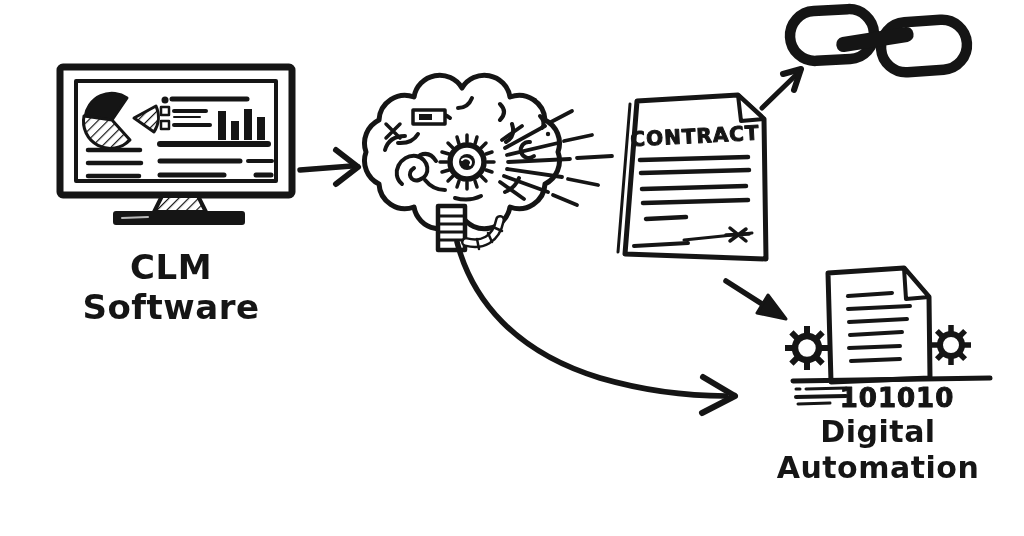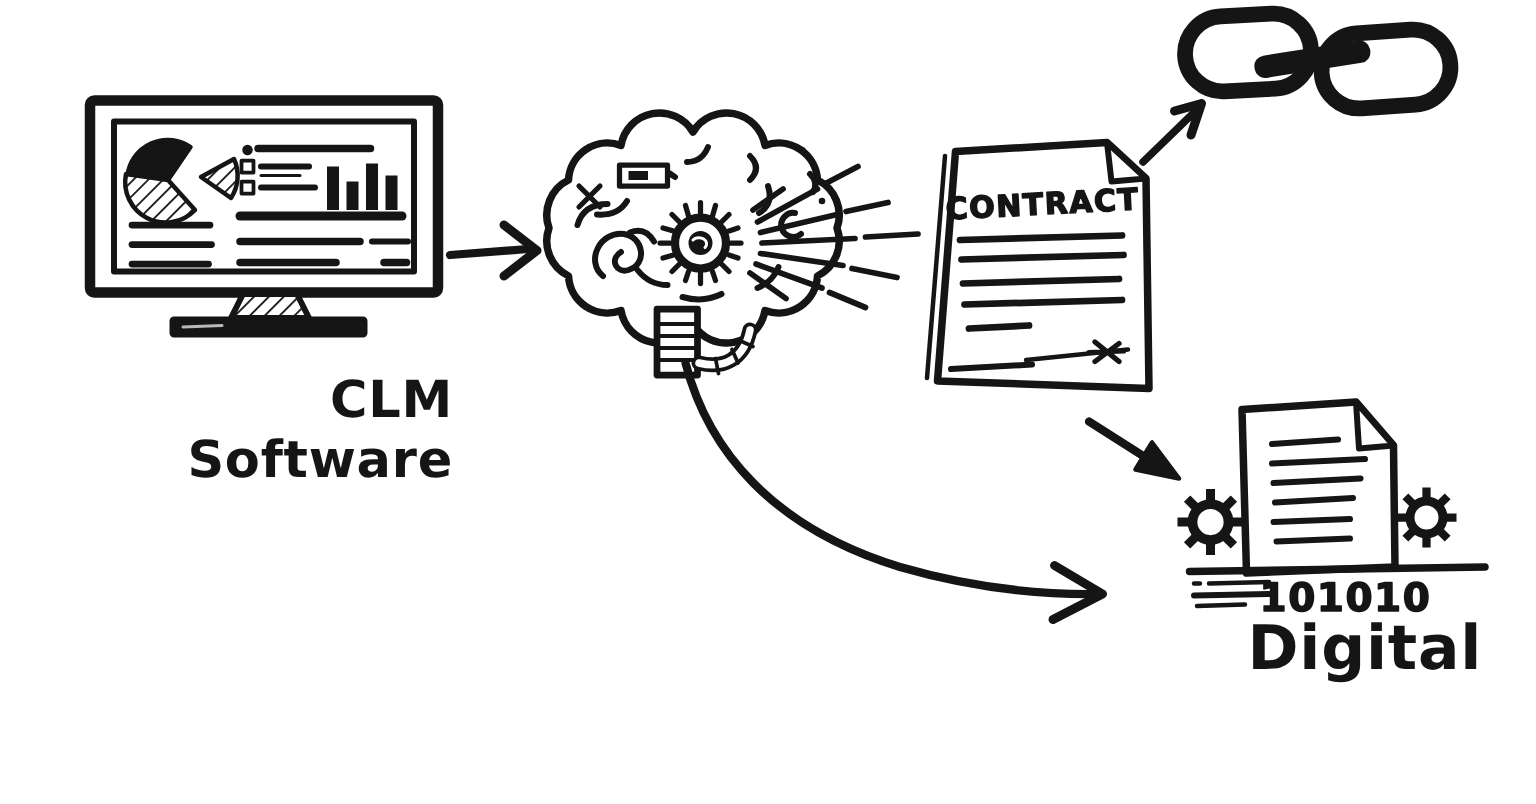--- a/index.html
+++ b/index.html
@@ -2,25 +2,25 @@
 <html><head>
 <meta charset="utf-8">
 <style>
   html,body{margin:0;padding:0;background:#ffffff;}
   .stage{
     position:relative;width:1024px;height:536px;background:#ffffff;
     font-family:"DejaVu Sans",sans-serif;overflow:hidden;
   }
   .stage svg{position:absolute;left:0;top:0;}
   .hand-label{
-    position:absolute;color:#151515;font-weight:700;text-align:right;
+    position:absolute;color:#151515;font-weight:700;text-align:center;
     letter-spacing:.5px;user-select:none;
   }
   #clm-label{left:40px;top:247px;width:262px;font-size:34px;}
-  #automation-label{left:768px;top:414px;width:220px;font-size:41px;line-height:36px;}
+  #automation-label{left:768px;top:414px;width:220px;font-size:30px;line-height:36px;}
   .svg-hand-text{font-family:"DejaVu Sans",sans-serif;font-weight:700;fill:#151515;}
 </style>
 </head>
 <body>
 
 <div class="stage">
 
 <svg width="1024" height="536" viewBox="0 0 1024 536" stroke-linecap="round" stroke-linejoin="round">
   <defs>
     <pattern id="hatch" width="7" height="7" patternUnits="userSpaceOnUse" patternTransform="rotate(45)">
@@ -220,15 +220,16 @@
       <path d="M798,404 L830,403" stroke-width="3"></path>
     </g>
     <text class="svg-hand-text" x="897" y="407" font-size="26" font-weight="400" letter-spacing="1" text-anchor="middle">101010</text>
   </g>
 </svg>
 
 <div id="clm-label" class="hand-label">CLM Software</div>
 
 <div id="automation-label" class="hand-label">
   <div>Digital</div>
+  <div>Automation</div>
 </div>
 
 </div>
 
 </body></html>

